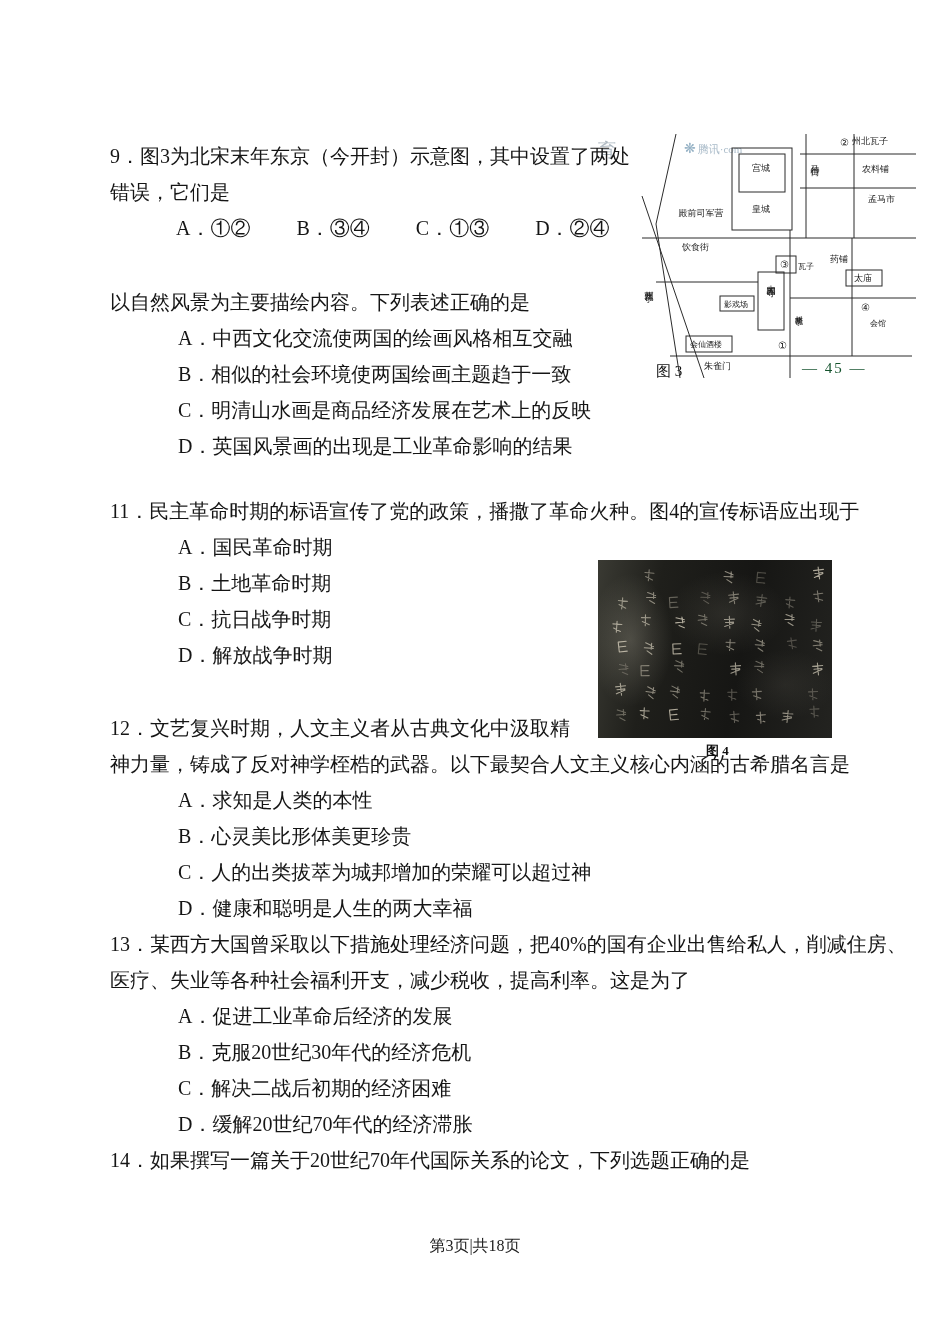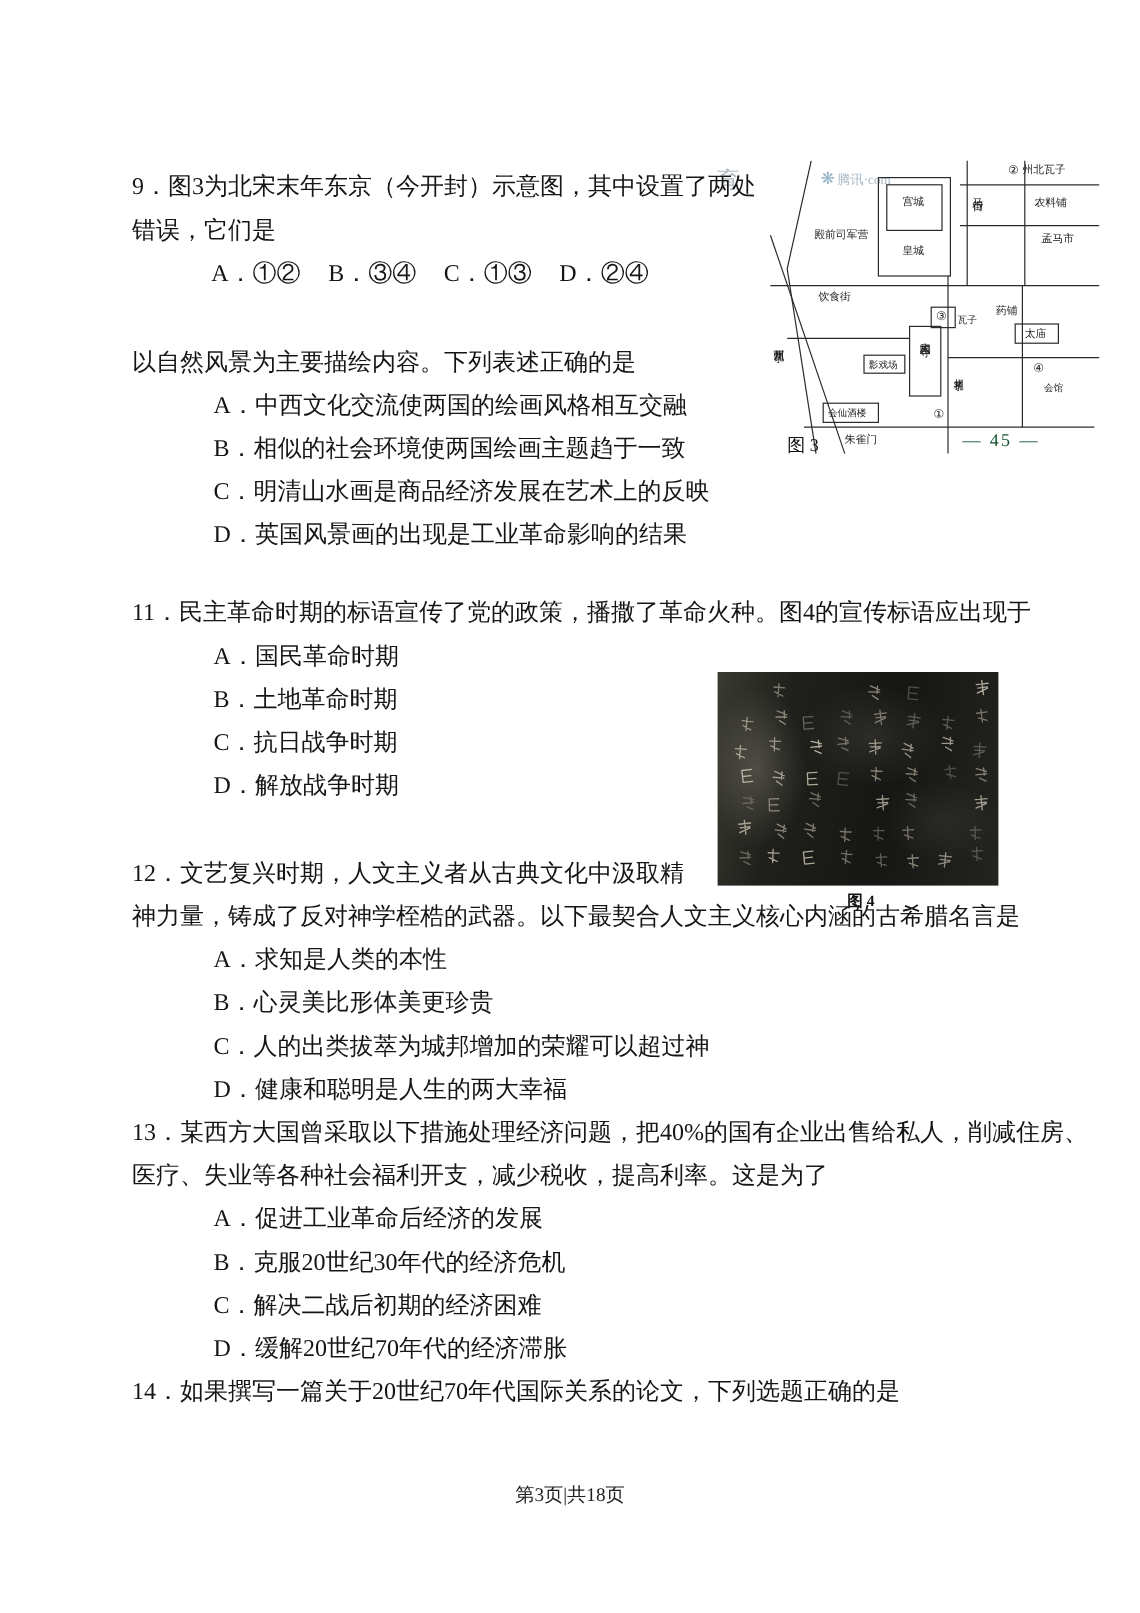--- a/index.html
+++ b/index.html
@@ -10,21 +10,21 @@
     font-family:"Liberation Serif","DejaVu Serif",serif;
     color:#151515;
     overflow:hidden;
   }
   .content{
     position:absolute;left:110px;top:138px;width:800px;
     font-size:20px;line-height:36px;
   }
   .stem-line{white-space:nowrap;}
   .option{white-space:nowrap;margin-left:68px;}
-  .inline-options{display:flex;gap:23px;margin-left:66px;}
+  .inline-options{display:flex;gap:46px;margin-left:66px;}
   .sec-q9{margin-bottom:38px;}
   .sec-q10{margin-bottom:29px;}
   .sec-q11{margin-bottom:37px;margin-top:19px;}
   .sec-q12,.sec-q13,.sec-q14{margin-bottom:0;}
 
   
   .watermark{position:absolute;left:598px;top:138px;color:#aeb9c2;font-size:18px;z-index:0;}
   .wm-brand{position:absolute;left:86px;top:2px;font-size:11px;color:#a8bac8;white-space:nowrap;}
   .wm-logo{color:#93b0c4;font-size:14px;margin-right:2px;}
 
@@ -96,21 +96,21 @@
         <rect x="206" y="138" width="36" height="16"></rect>
       </g>
     </svg>
     <span class="mlabel num" style="left:200px;top:5px">②</span>
     <span class="mlabel" style="left:212px;top:4px">州北瓦子</span>
     <span class="mlabel vlabel" style="left:169px;top:26px">马行街</span>
     <span class="mlabel" style="left:222px;top:32px">农料铺</span>
     <span class="mlabel" style="left:228px;top:62px">孟马市</span>
     <span class="mlabel" style="left:112px;top:31px">宫城</span>
     <span class="mlabel" style="left:112px;top:72px">皇城</span>
-    <span class="mlabel dianqiansi" style="left:34px;top:58px">殿前司军营</span>
+    <span class="mlabel dianqiansi" style="left:34px;top:76px">殿前司军营</span>
     <span class="mlabel" style="left:42px;top:110px">饮食街</span>
     <span class="mlabel num" style="left:140px;top:127px">③</span>
     <span class="mlabel small" style="left:158px;top:129px">瓦子</span>
     <span class="mlabel" style="left:190px;top:122px">药铺</span>
     <span class="mlabel" style="left:214px;top:141px">太庙</span>
     <span class="mlabel vlabel" style="left:125px;top:146px">大相国寺</span>
     <span class="mlabel vlabel" style="left:3px;top:152px">州西瓦子</span>
     <span class="mlabel small" style="left:84px;top:167px">影戏场</span>
     <span class="mlabel small" style="left:50px;top:207px">会仙酒楼</span>
     <span class="mlabel vlabel small" style="left:153px;top:177px">州桥瓦子</span>

